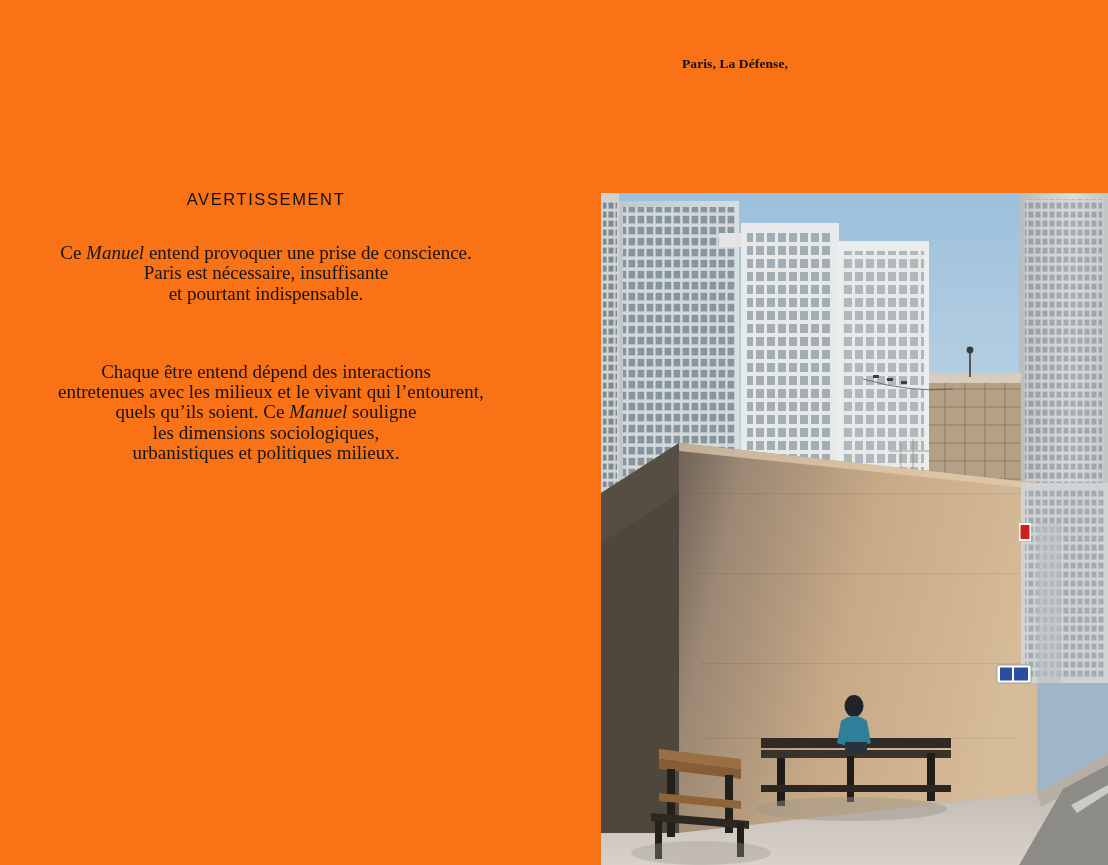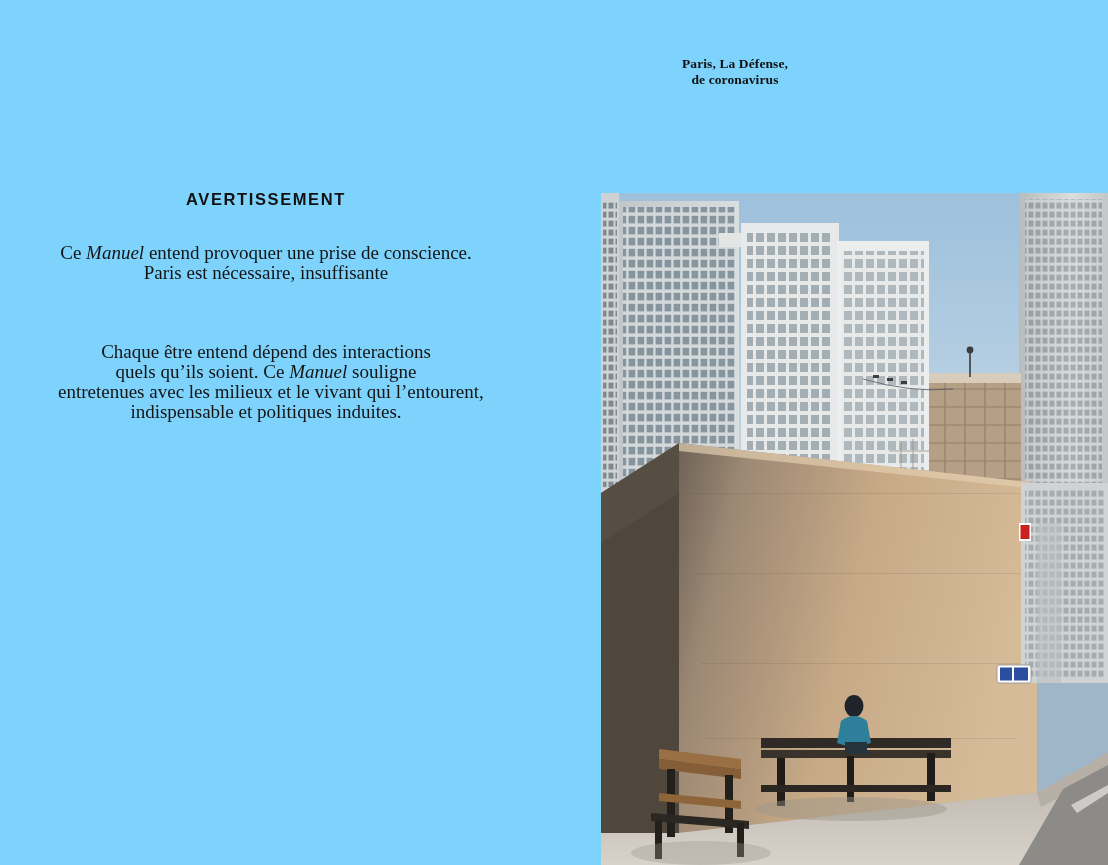--- a/index.html
+++ b/index.html
@@ -4,21 +4,21 @@
 <style>
   html, body {
     margin: 0;
     padding: 0;
     background: #ffffff;
   }
   .page {
     position: relative;
     width: 1108px;
     height: 865px;
-    background: #7dd3fc;
+    background: #f97316;
     overflow: hidden;
     font-family: "Liberation Serif", serif;
     color: #1a1a1a;
   }
 
   
   .caption {
     position: absolute;
     top: 56px;
     left: 601px;
@@ -36,21 +36,21 @@
   
   .left-col {
     position: absolute;
     left: 58px;
     top: 190px;
     width: 416px;
     text-align: center;
   }
   .heading {
     font-family: "Liberation Sans", sans-serif;
-    font-weight: bold;
+    font-weight: normal;
     font-size: 16.5px;
     letter-spacing: 1.6px;
     color: #111111;
     margin: 0 0 34px 0;
     text-align: center;
   }
   .para {
     font-family: "Liberation Serif", serif;
     font-size: 19px;
     line-height: 20.3px;
@@ -74,36 +74,37 @@
   }
   .photo svg { display: block; }
 </style>
 </head>
 <body>
 
 <div class="page">
 
   <div class="caption">
     <div>Paris, La Défense,</div>
-    <div>de coronavirus</div>
   </div>
 
   <div class="left-col">
     <h1 class="heading">AVERTISSEMENT</h1>
 
     <p class="para">
       <span class="line"><span>Ce </span><em>Manuel</em><span> entend provoquer une prise de conscience.</span></span>
       <span class="line">Paris est nécessaire, insuffisante</span>
+      <span class="line">et pourtant indispensable.</span>
     </p>
 
     <p class="para">
       <span class="line">Chaque être entend dépend des interactions</span>
+      <span class="line">entretenues avec les milieux et le vivant qui l’entourent,</span>
       <span class="line"><span>quels qu’ils soient. Ce </span><em>Manuel</em><span> souligne</span></span>
-      <span class="line">entretenues avec les milieux et le vivant qui l’entourent,</span>
-      <span class="line">indispensable et politiques induites.</span>
+      <span class="line">les dimensions sociologiques,</span>
+      <span class="line">urbanistiques et politiques milieux.</span>
     </p>
   </div>
 
   <div class="photo">
     <svg width="507" height="672" viewBox="0 0 507 672" xmlns="http://www.w3.org/2000/svg">
       <defs>
         <linearGradient id="skyGrad" x1="0" y1="0" x2="0" y2="1">
           <stop offset="0%" stop-color="#9dc0dc"></stop>
           <stop offset="100%" stop-color="#c6d9e6"></stop>
         </linearGradient>

